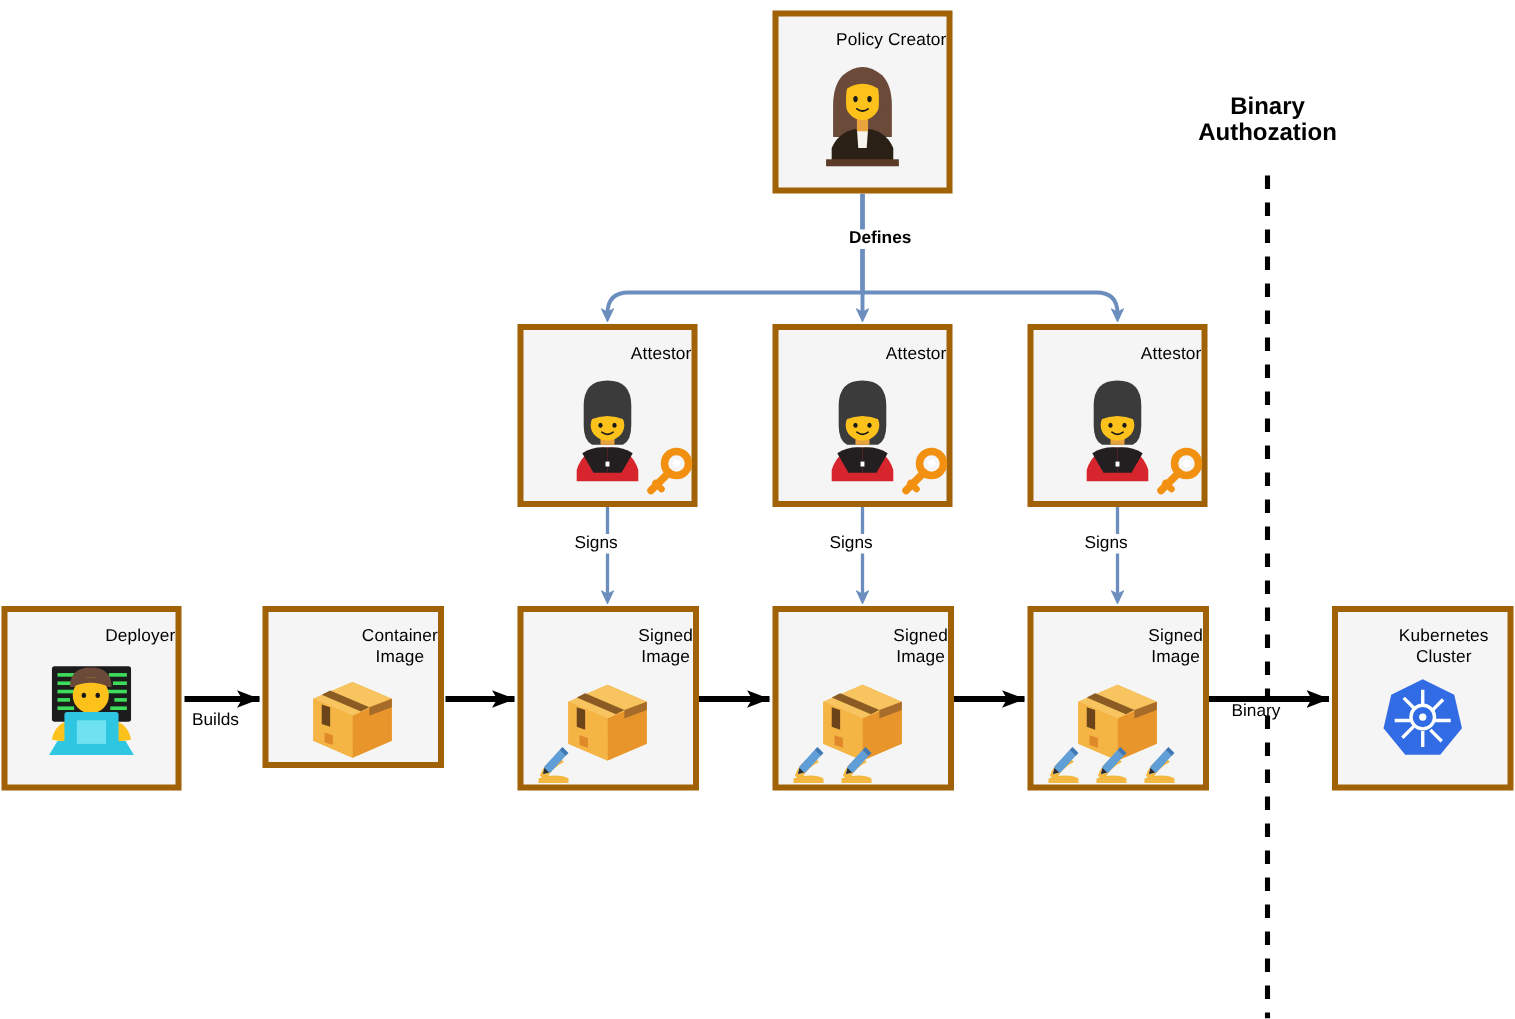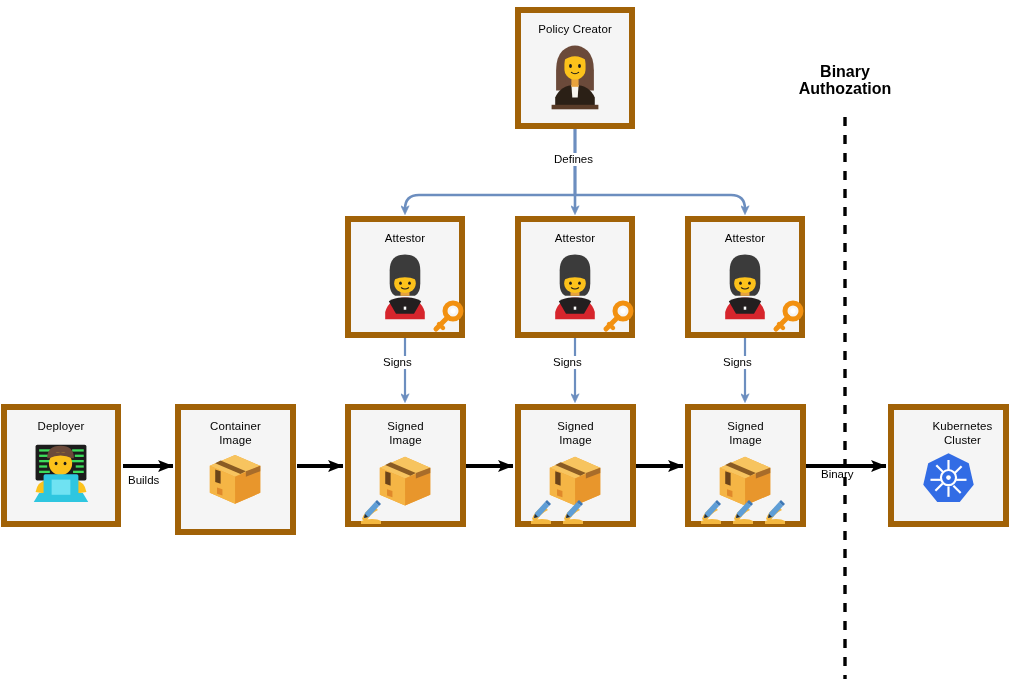--- a/index.html
+++ b/index.html
@@ -25,24 +25,24 @@
     left: 0;
     top: 0;
     width: 1010px;
     height: 679px;
     pointer-events: none;
   }
   .node {
     position: absolute;
     box-sizing: border-box;
     background: #f5f5f5;
-    border: 6px solid #a16207;
+    border: 4px solid #a16207;
     display: flex;
     flex-direction: column;
-    align-items: center;
+    align-items: flex-end;
   }
   .node-label {
     font-size: 11.5px;
     line-height: 14px;
     text-align: center;
     color: #000000;
     margin-top: 9px;
     letter-spacing: 0.1px;
   }
   .glyph-wrap {
@@ -257,21 +257,21 @@
 
       <path d="M32,92 q2,-12 14,-14 l0,16 z" fill="#fcc21b"></path>
       <path d="M89,92 q-2,-12 -14,-14 l0,16 z" fill="#fcc21b"></path>
 
       <path d="M36,93 l49,0 l6,10 l-61,0 z" fill="#2ec6e0"></path>
       <rect x="41" y="72" width="39" height="23" rx="2" fill="#2ec6e0"></rect>
       <rect x="50" y="78" width="21" height="17" fill="#6fe2f2"></rect>
     </svg>
   </div>
 
-  <div class="node" style="left:175px; top:404px; width:121px; height:131px;">
+  <div class="node" style="left:175px; top:404px; width:121px; height:108px;">
     <div class="node-label" style="white-space:pre-line;">Container
 Image</div>
     <svg class="glyph-wrap" viewBox="0 0 121 123">
       <path d="M60,50 L88,62 L88,92 L60,104 L32,92 L32,62 Z" fill="#f2a83b"></path>
       <path d="M60,50 L88,62 L60,74 L32,62 Z" fill="#f7c45f"></path>
       <path d="M60,74 L88,62 L88,92 L60,104 Z" fill="#e8962c"></path>
       <path d="M60,74 L60,104 L32,92 L32,62 Z" fill="#f5b545"></path>
       <path d="M44,56 L72,68 L66,71 L38,59 Z" fill="#8a5b23"></path>
       <path d="M72,68 L88,62 L88,68 L72,74 Z" fill="#a86c2a"></path>
       <path d="M38,66 L44,68 L44,82 L38,80 Z" fill="#6b4419"></path>
@@ -378,20 +378,20 @@
         <path d="M80.5,76.3 v2.4 h-11.5 v-2.4 z"></path>
         <path d="M74.9,91.4 l-1.7,1.7 l-8.1,-8.1 l1.7,-1.7 z"></path>
         <path d="M61.7,96.4 h-2.4 v-11.5 h2.4 z"></path>
         <path d="M46.8,90.6 l-1.7,-1.7 l8.1,-8.1 l1.7,1.7 z"></path>
         <path d="M40.5,76.3 v2.4 h11.5 v-2.4 z"></path>
         <path d="M46.1,62.2 l1.7,-1.7 l8.1,8.1 l-1.7,1.7 z"></path>
       </g>
     </svg>
   </div>
 
-  <div class="edge-label" style="left:552px; top:153px;">Defines</div>
+  <div class="edge-label" style="left:564px; top:153px;font-weight:bold;">Defines</div>
   <div class="edge-label" style="left:381px; top:356px;">Signs</div>
   <div class="edge-label" style="left:551px; top:356px;">Signs</div>
   <div class="edge-label" style="left:721px; top:356px;">Signs</div>
   <div class="edge-label" style="left:126px; top:474px;">Builds</div>
   <div class="edge-label" style="left:819px; top:468px; background:transparent;">Binary</div>
 
 </div>
 
 </body></html>

